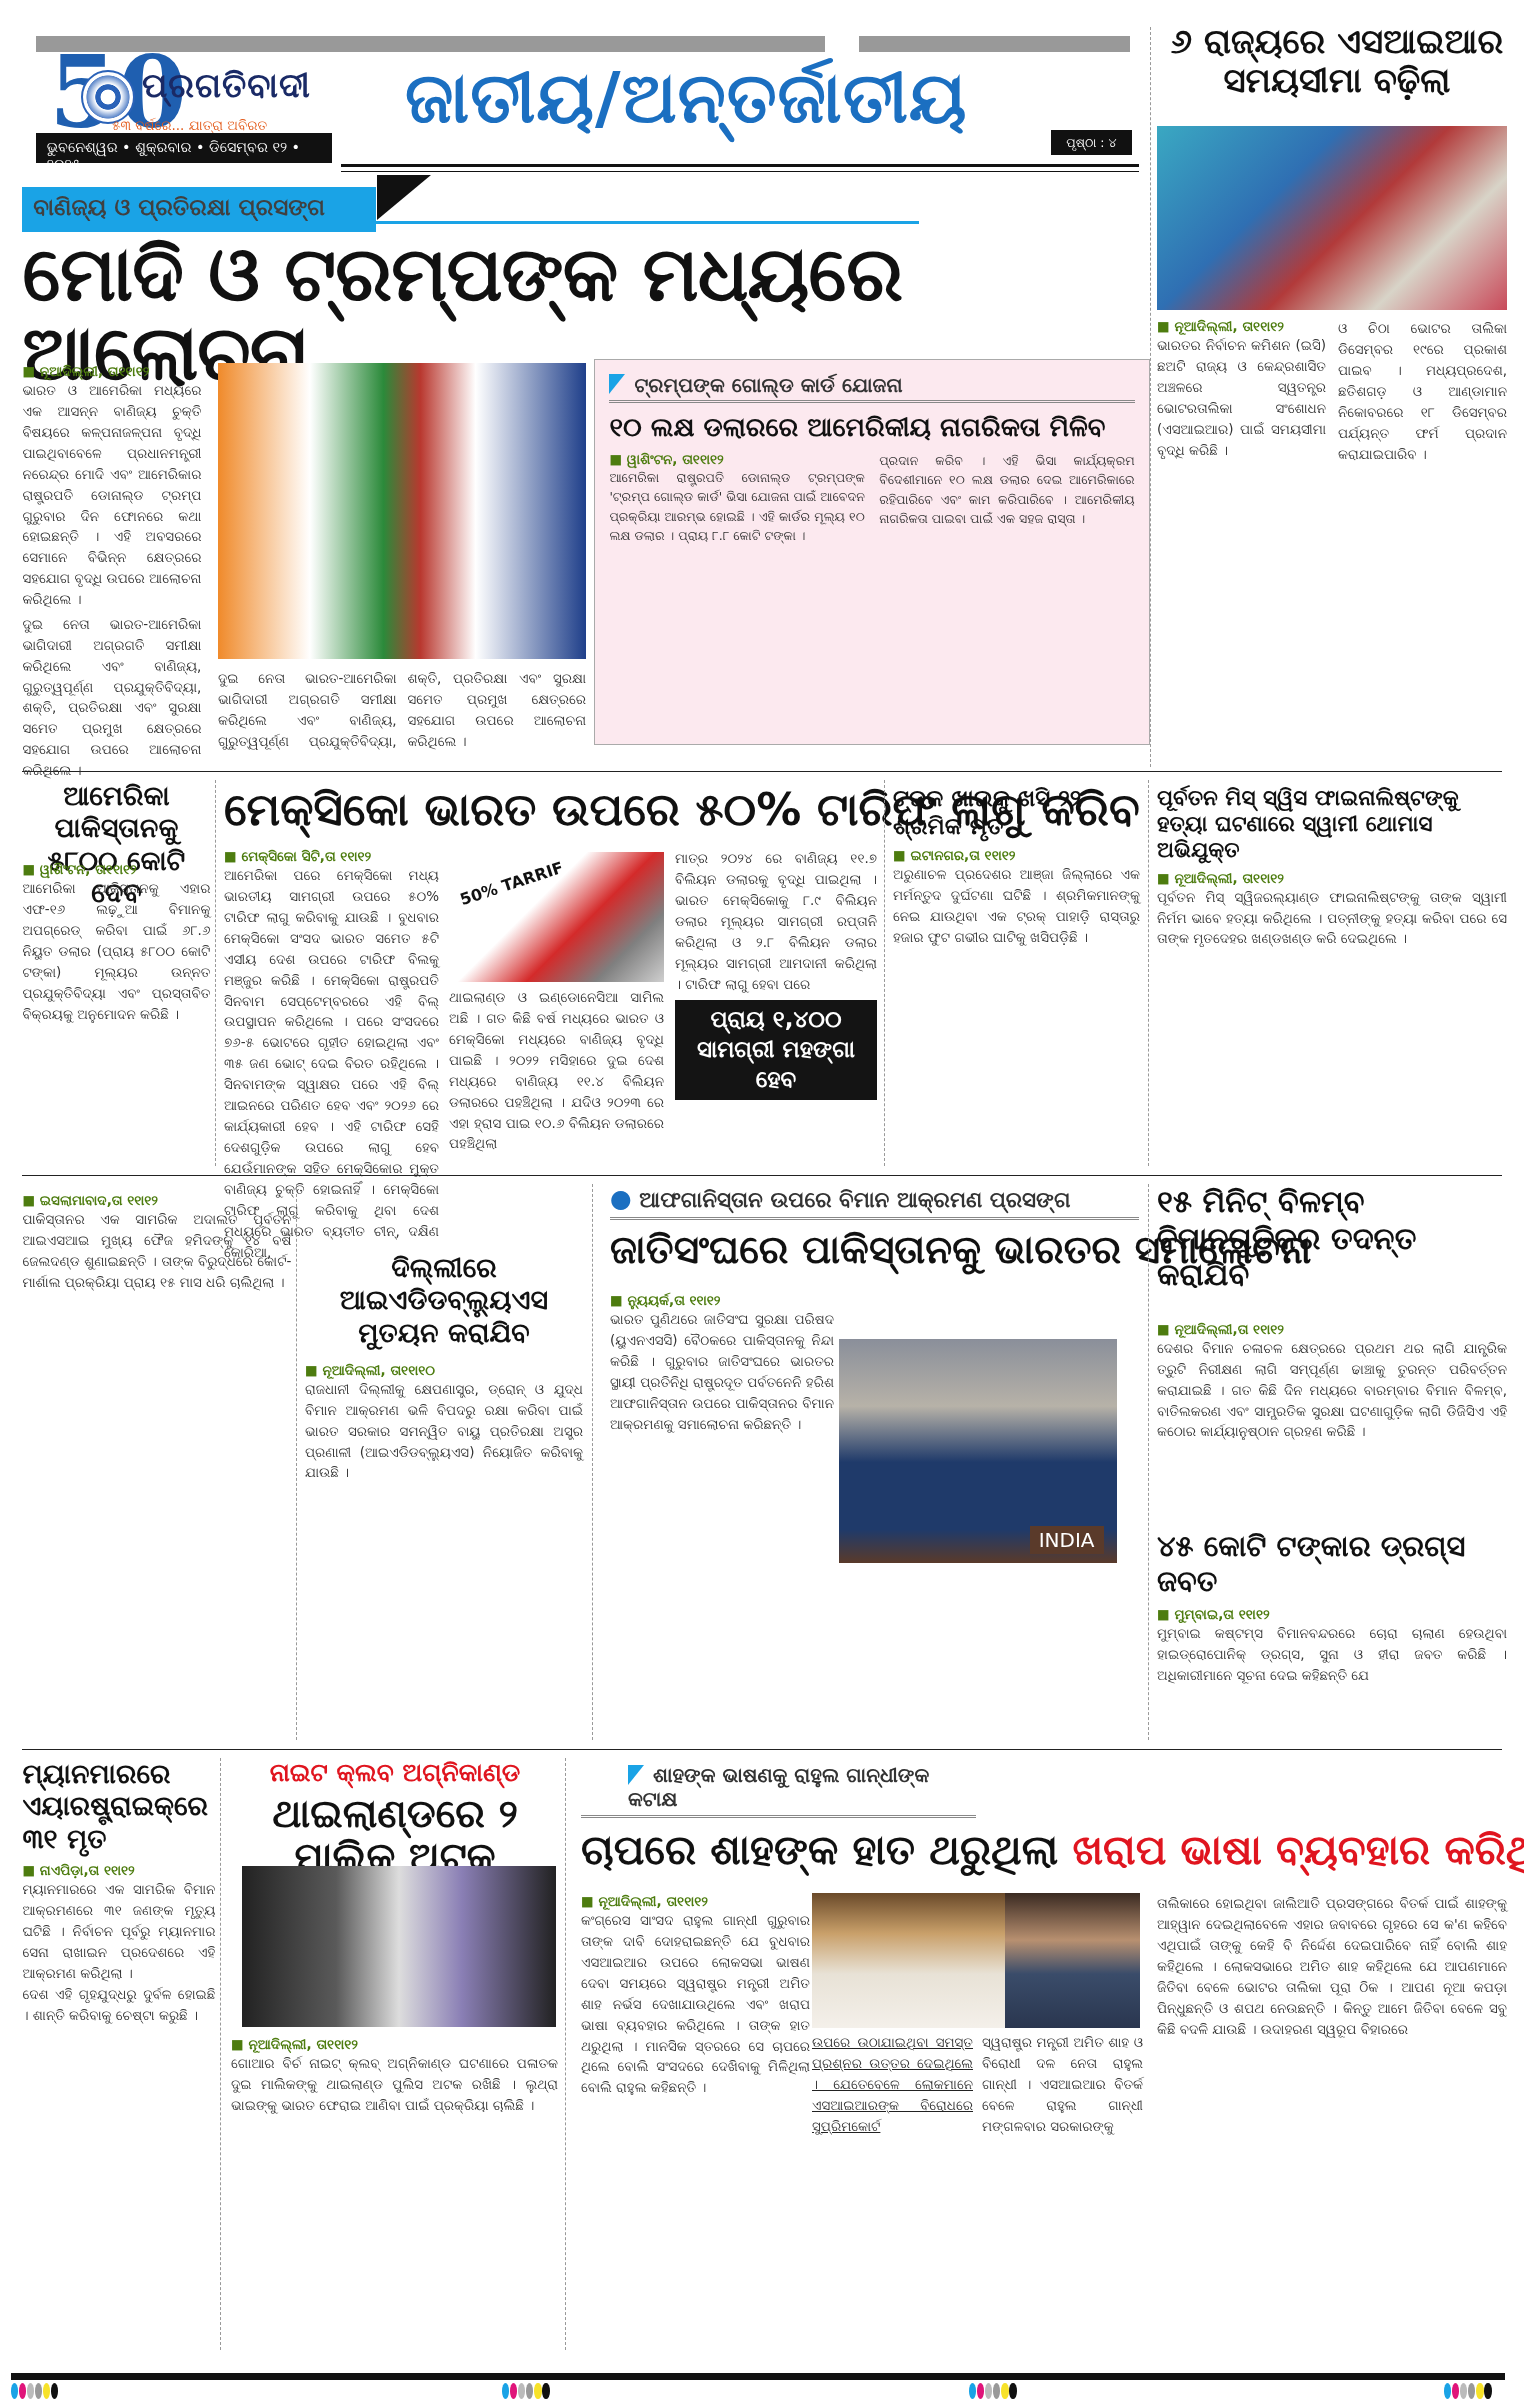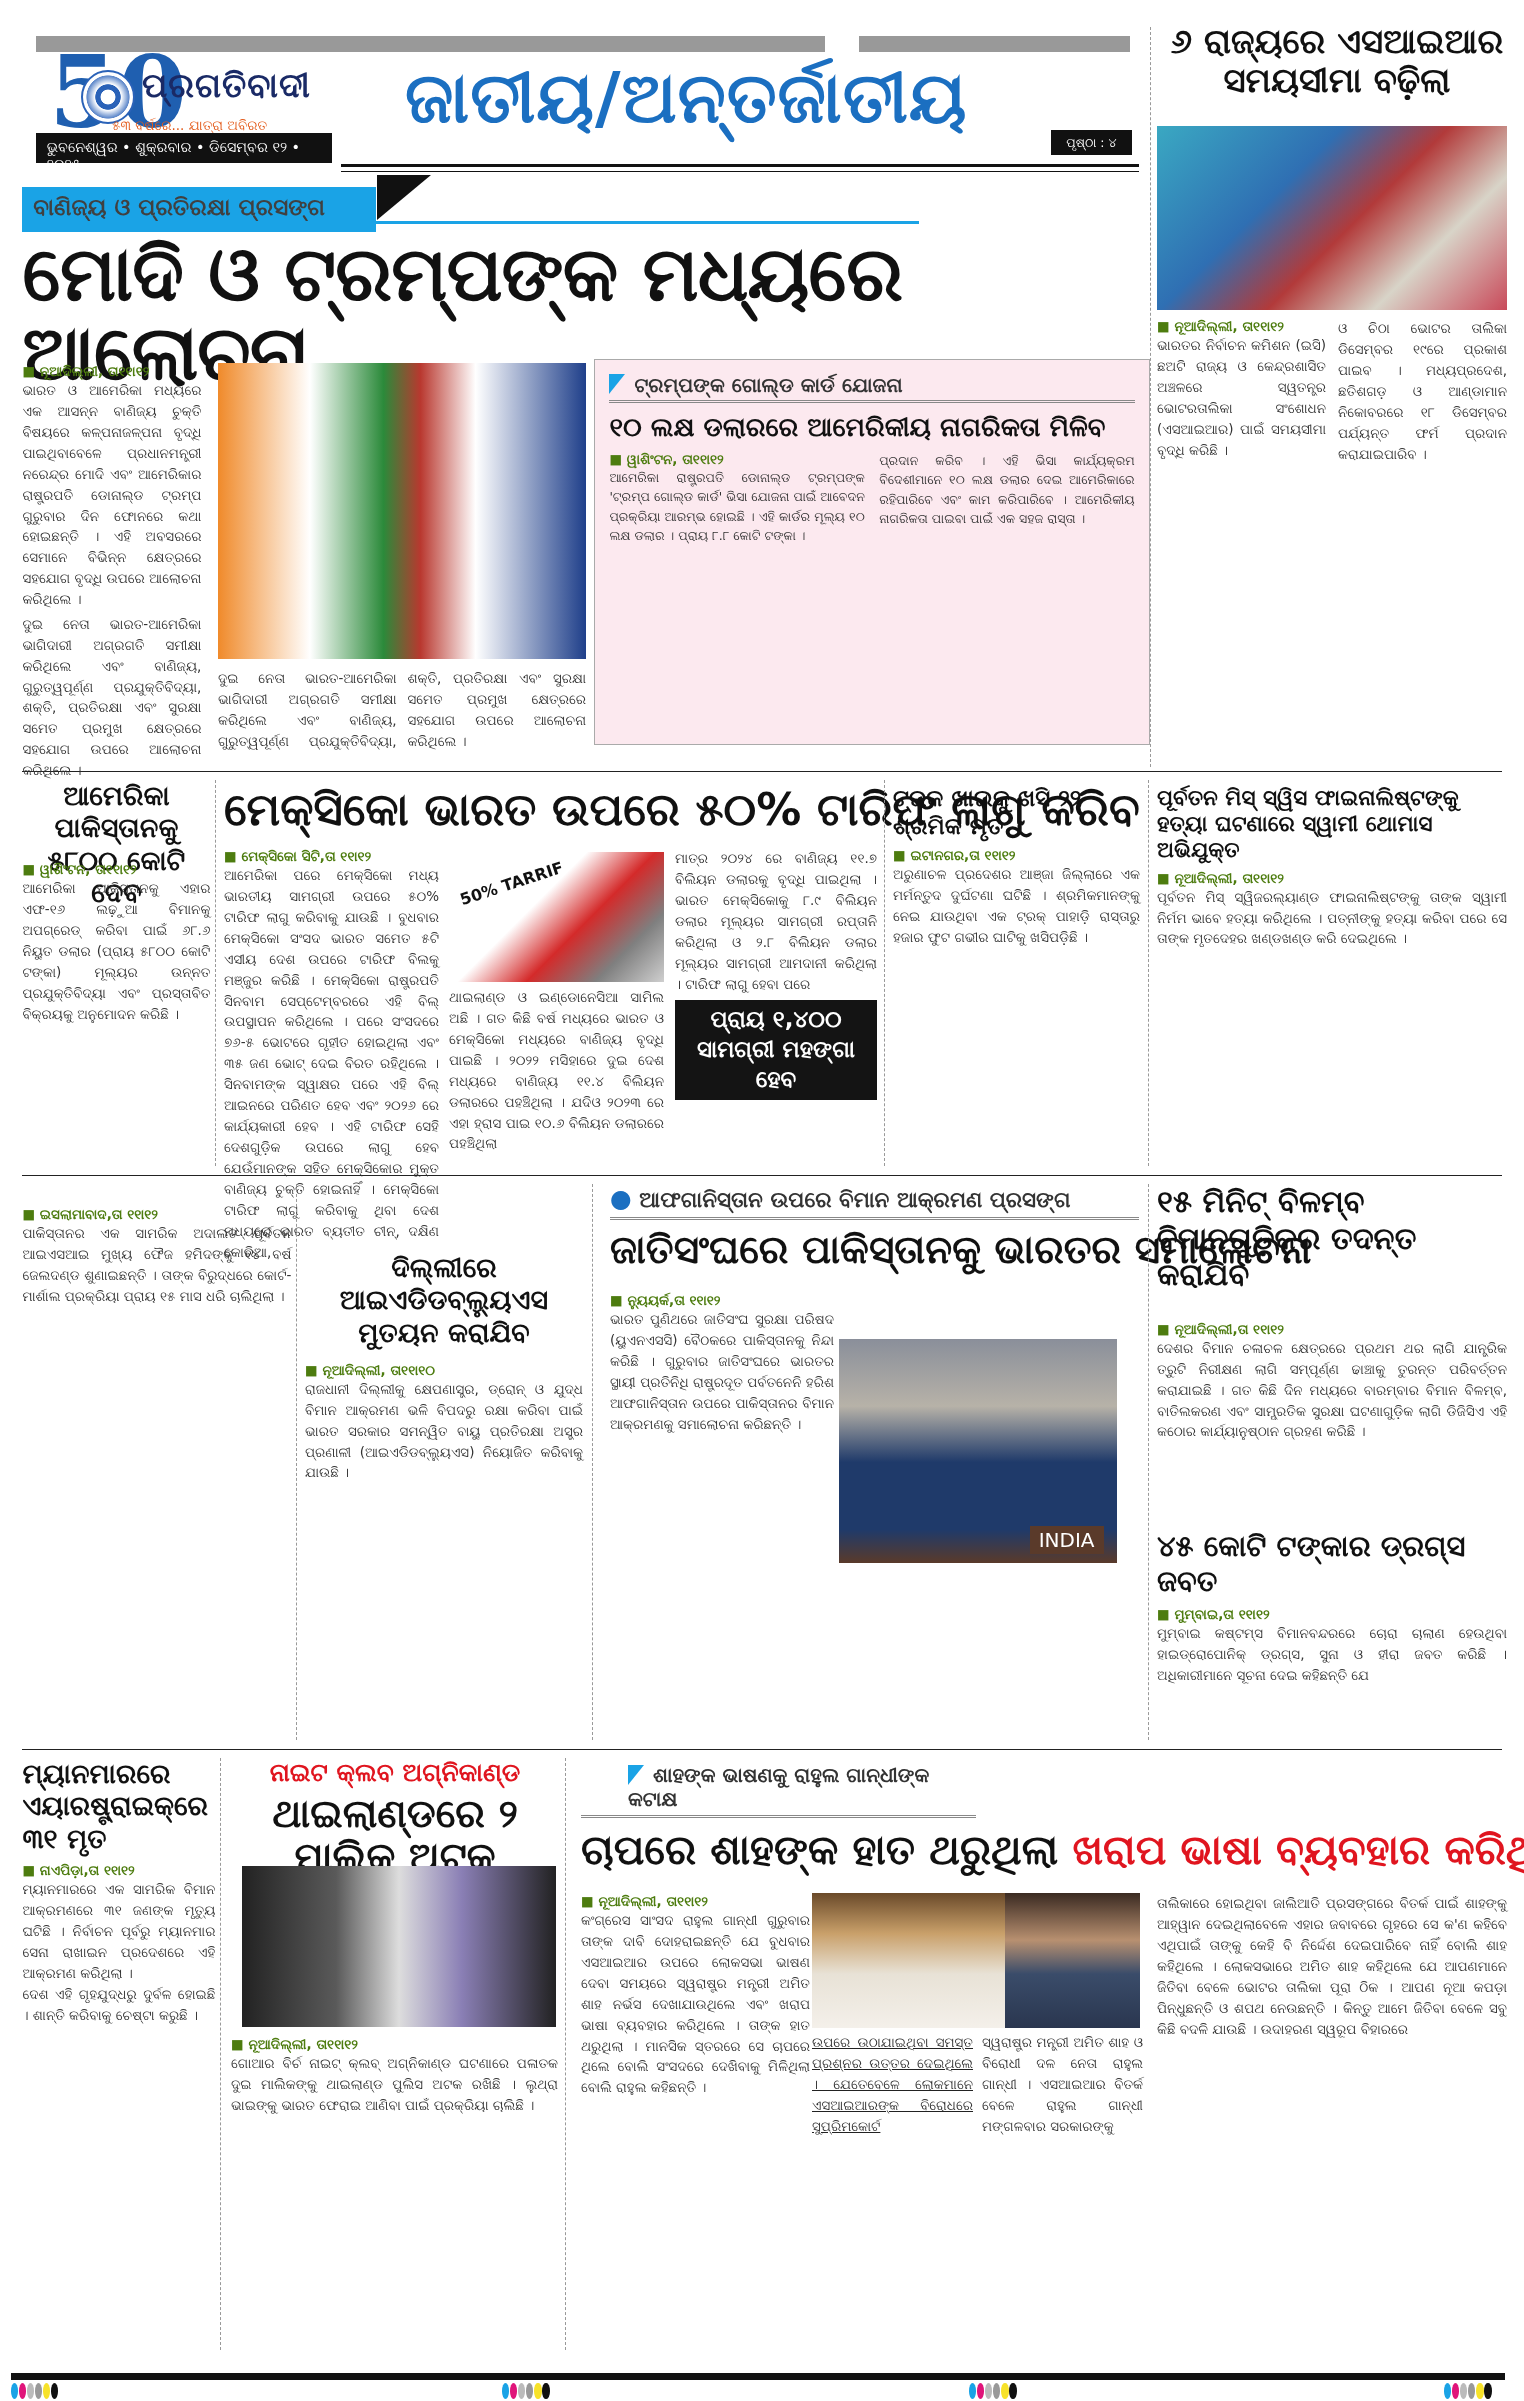--- a/index.html
+++ b/index.html
@@ -130,21 +130,21 @@
 </div>
 <div class="abs vdash" style="left:1148px;top:780px;height:386px;"></div>
 
 <div class="abs" style="left:1157px;top:785px;width:350px;">
   <div class="headline-s" style="font-size:21.5px;">ପୂର୍ବତନ ମିସ୍ ସ୍ୱିସ ଫାଇନାଲିଷ୍ଟଙ୍କୁ ହତ୍ୟା ଘଟଣାରେ ସ୍ୱାମୀ ଥୋମାସ ଅଭିଯୁକ୍ତ</div>
   <div class="byline" style="margin-top:7.2px;">ନୂଆଦିଲ୍ଲୀ, ତା୧୧ା୧୨</div>
   <div class="body-text">ପୂର୍ବତନ ମିସ୍ ସ୍ୱିଜରଲ୍ୟାଣ୍ଡ ଫାଇନାଲିଷ୍ଟଙ୍କୁ ତାଙ୍କ ସ୍ୱାମୀ ନିର୍ମମ ଭାବେ ହତ୍ୟା କରିଥିଲେ । ପତ୍ନୀଙ୍କୁ ହତ୍ୟା କରିବା ପରେ ସେ ତାଙ୍କ ମୃତଦେହର ଖଣ୍ଡଖଣ୍ଡ କରି ଦେଇଥିଲେ ।</div>
 </div>
 
 <div class="abs" style="left:22.4px;top:1184px;width:269px;">
-  <div class="byline" style="margin-top:22px;">ଇସଲାମାବାଦ,ତା ୧୧ା୧୨</div>
+  <div class="byline" style="margin-top:8px;">ଇସଲାମାବାଦ,ତା ୧୧ା୧୨</div>
   <div class="body-text">ପାକିସ୍ତାନର ଏକ ସାମରିକ ଅଦାଲତ ପୂର୍ବତନ ଆଇଏସଆଇ ମୁଖ୍ୟ ଫୈଜ ହମିଦଙ୍କୁ ୧୪ ବର୍ଷ ଜେଲଦଣ୍ଡ ଶୁଣାଇଛନ୍ତି । ତାଙ୍କ ବିରୁଦ୍ଧରେ କୋର୍ଟ-ମାର୍ଶାଲ ପ୍ରକ୍ରିୟା ପ୍ରାୟ ୧୫ ମାସ ଧରି ଚାଲିଥିଲା ।</div>
 </div>
 <div class="abs vdash" style="left:296px;top:1184px;height:556px;"></div>
 
 <div class="abs" style="left:305px;top:1252px;width:278px;">
   <div class="headline-s" style="text-align:center;">ଦିଲ୍ଲୀରେ ଆଇଏଡିଡବ୍ଲ୍ୟୁଏସ ମୁତୟନ କରାଯିବ</div>
   <div class="byline" style="margin-top:12.6px;">ନୂଆଦିଲ୍ଲୀ, ତା୧୧ା୧୦</div>
   <div class="body-text">ରାଜଧାନୀ ଦିଲ୍ଲୀକୁ କ୍ଷେପଣାସ୍ତ୍ର, ଡ୍ରୋନ୍ ଓ ଯୁଦ୍ଧ ବିମାନ ଆକ୍ରମଣ ଭଳି ବିପଦରୁ ରକ୍ଷା କରିବା ପାଇଁ ଭାରତ ସରକାର ସମନ୍ୱିତ ବାୟୁ ପ୍ରତିରକ୍ଷା ଅସ୍ତ୍ର ପ୍ରଣାଳୀ (ଆଇଏଡିଡବ୍ଲ୍ୟୁଏସ) ନିୟୋଜିତ କରିବାକୁ ଯାଉଛି ।</div>
 </div>
 <div class="abs vdash" style="left:592px;top:1184px;height:556px;"></div>

